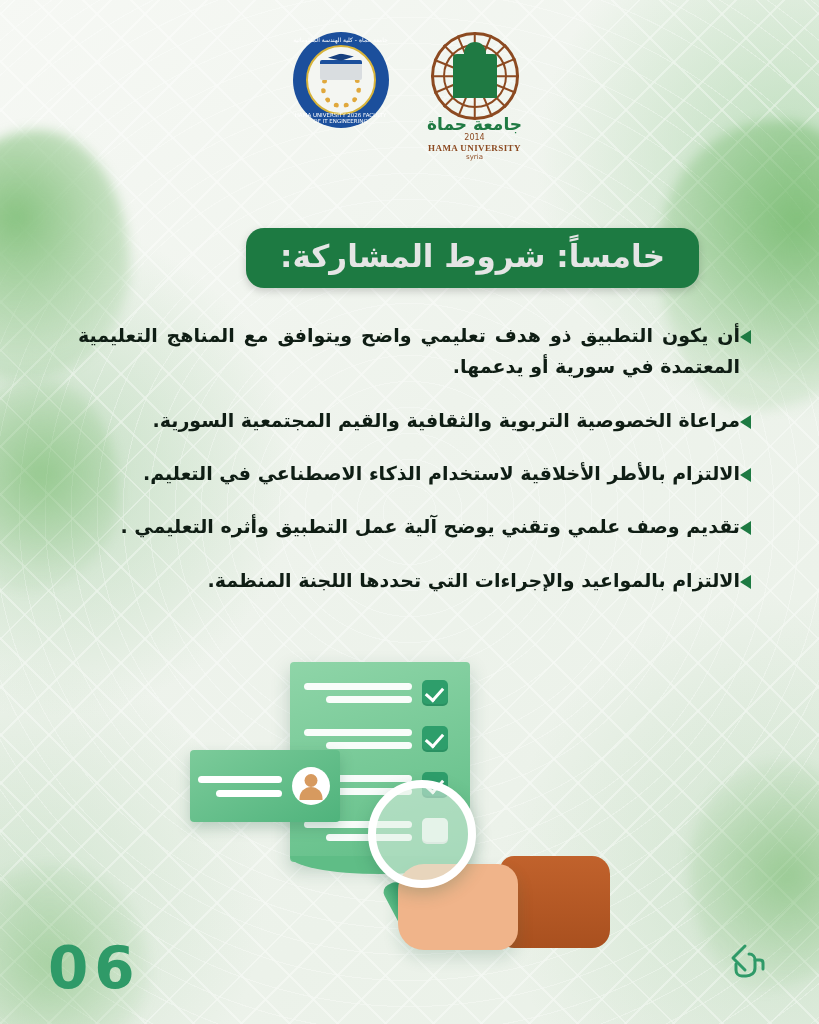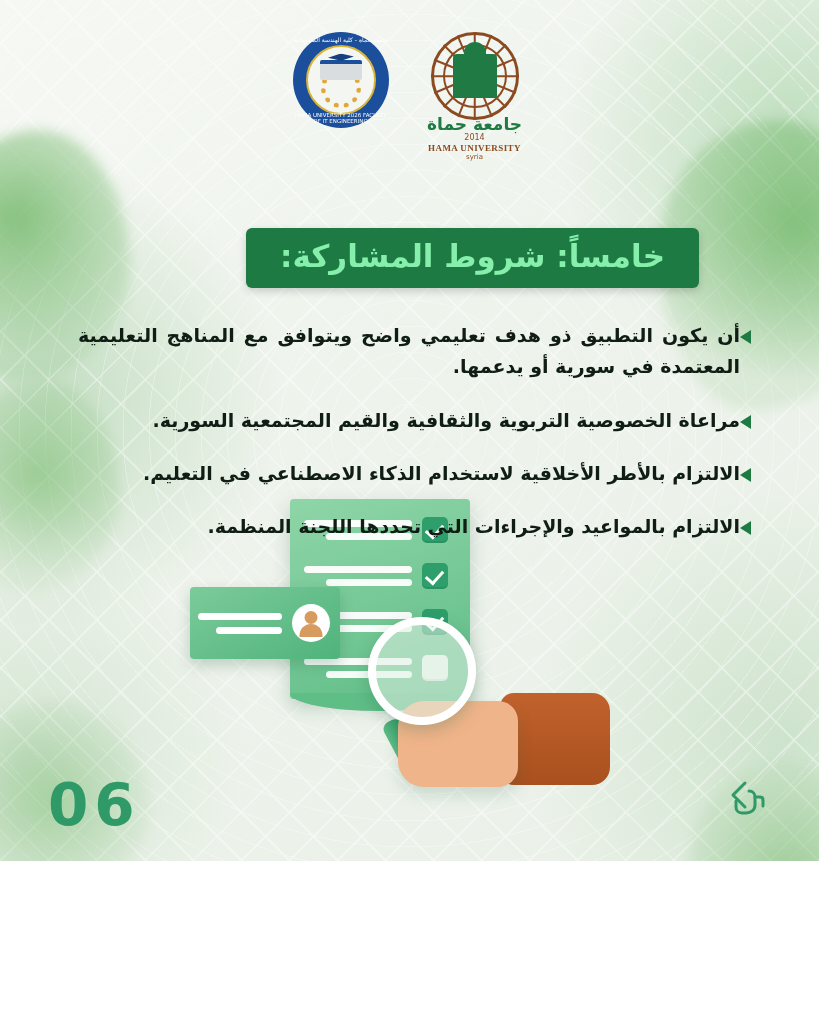--- a/index.html
+++ b/index.html
@@ -10,21 +10,21 @@
     width: 819px;
     height: 1024px;
     overflow: hidden;
     font-family: "DejaVu Sans", "Liberation Sans", sans-serif;
     background: #ffffff;
   }
 
   .poster {
     position: relative;
     width: 819px;
-    height: 861px;
+    height: 1024px;
     background:
       radial-gradient(circle at 6% 46%, rgba(150, 200, 150, 0.50) 0%, rgba(150,200,150,0) 26%),
       radial-gradient(circle at 97% 16%, rgba(150, 205, 150, 0.55) 0%, rgba(150,205,150,0) 22%),
       radial-gradient(circle at 96% 86%, rgba(150, 200, 150, 0.35) 0%, rgba(150,200,150,0) 24%),
       radial-gradient(circle at 3% 88%, rgba(160, 205, 160, 0.35) 0%, rgba(160,205,160,0) 20%),
       linear-gradient(145deg, #f6f8f4 0%, #eef3ec 45%, #eaf1e8 100%);
     overflow: hidden;
   }
 
   
@@ -196,23 +196,23 @@
     text-align: center;
     font-size: 5.5px;
   }
 
   
   .title-band {
     position: absolute;
     top: 228px;
     right: 120px;
     background: #1d7a42;
-    color: #86efac;
+    color: #e5e5e5;
     padding: 10px 34px 14px 34px;
-    border-radius: 6px;
+    border-radius: 18px;
     font-size: 31px;
     font-weight: bold;
     letter-spacing: 0;
     box-shadow: 0 3px 8px rgba(0,0,0,.18);
     z-index: 6;
     direction: rtl;
     white-space: nowrap;
   }
 
   
@@ -466,20 +466,24 @@
     <div class="cond-item">
       <div class="bullet"></div>
       <div class="cond-text">مراعاة الخصوصية التربوية والثقافية والقيم المجتمعية السورية.</div>
     </div>
 
     <div class="cond-item">
       <div class="bullet"></div>
       <div class="cond-text">الالتزام بالأطر الأخلاقية لاستخدام الذكاء الاصطناعي في التعليم.</div>
     </div>
 
+    <div class="cond-item">
+      <div class="bullet"></div>
+      <div class="cond-text">تقديم وصف علمي وتقني يوضح آلية عمل التطبيق وأثره التعليمي .</div>
+    </div>
 
     <div class="cond-item">
       <div class="bullet"></div>
       <div class="cond-text">الالتزام بالمواعيد والإجراءات التي تحددها اللجنة المنظمة.</div>
     </div>
 
   </div>
 
   <div class="illustration">
     <div class="ill-wrap">

